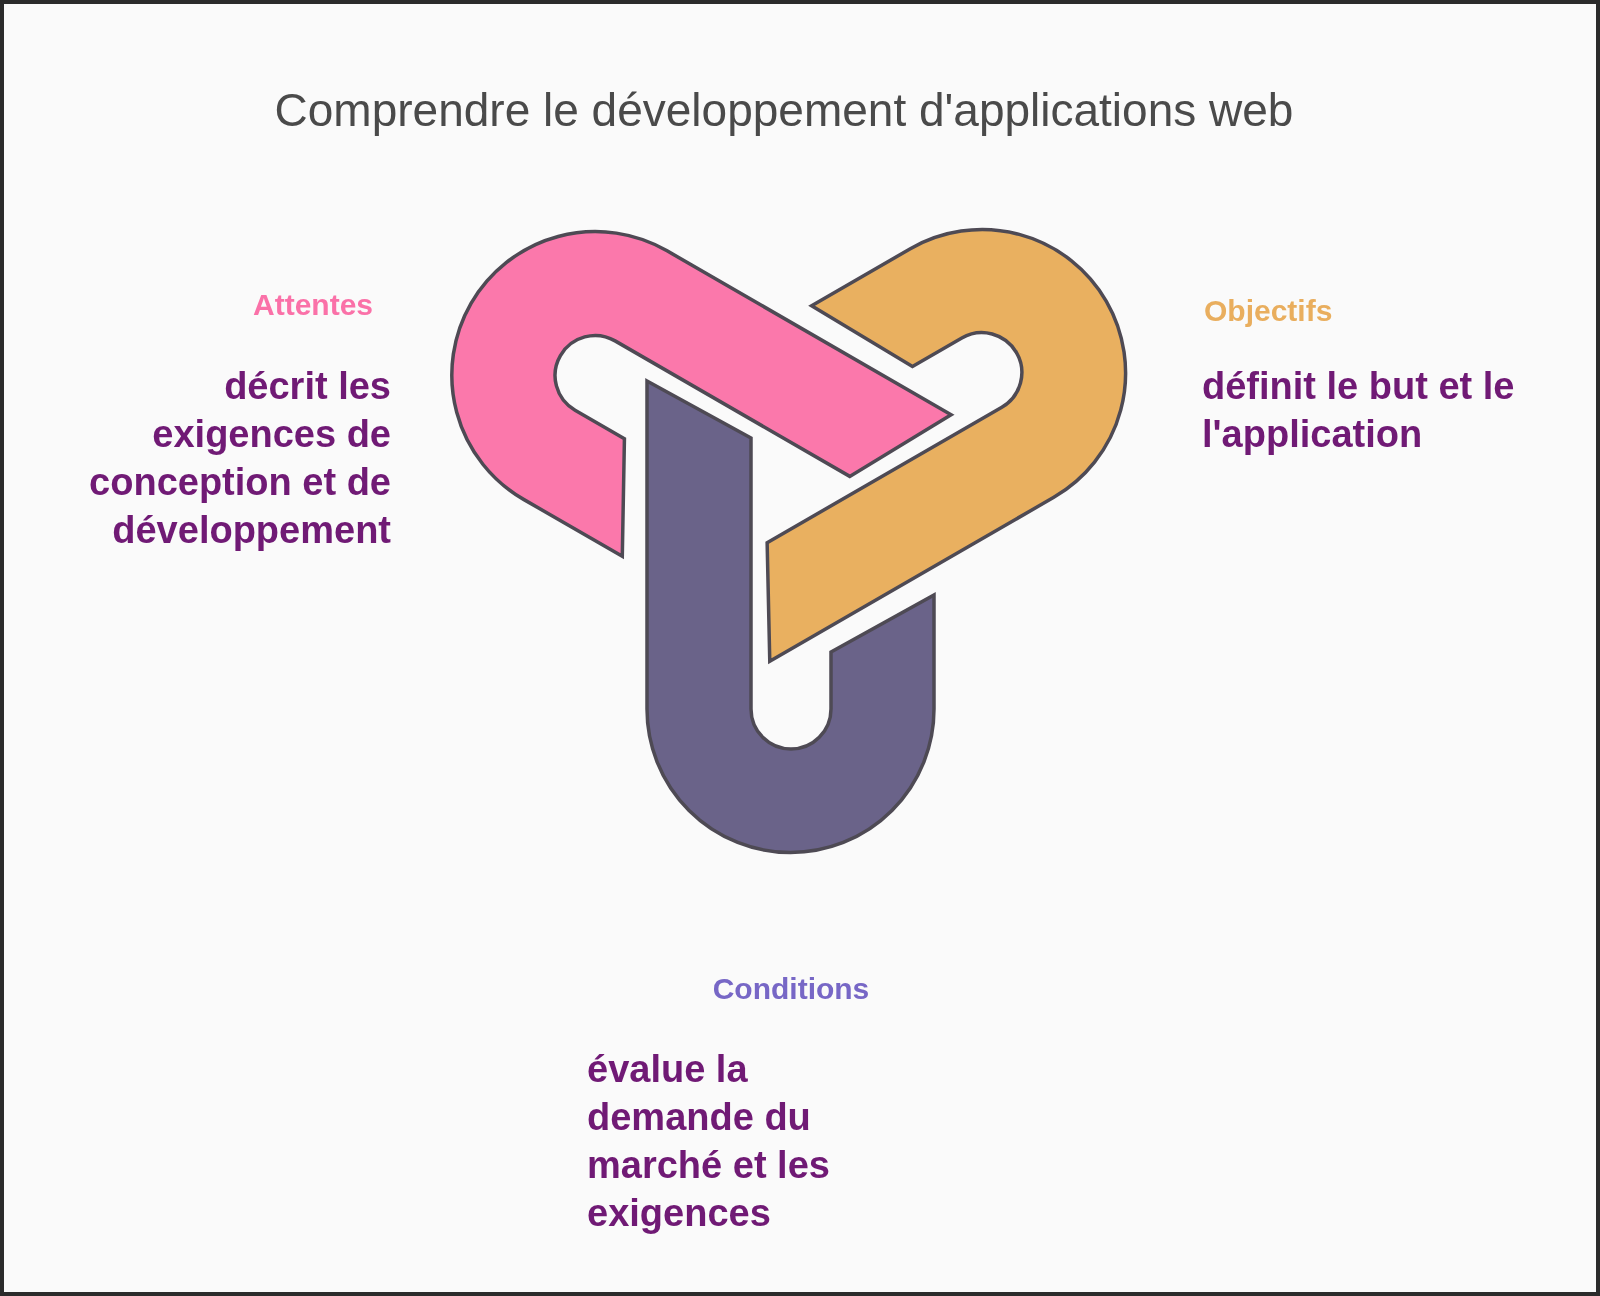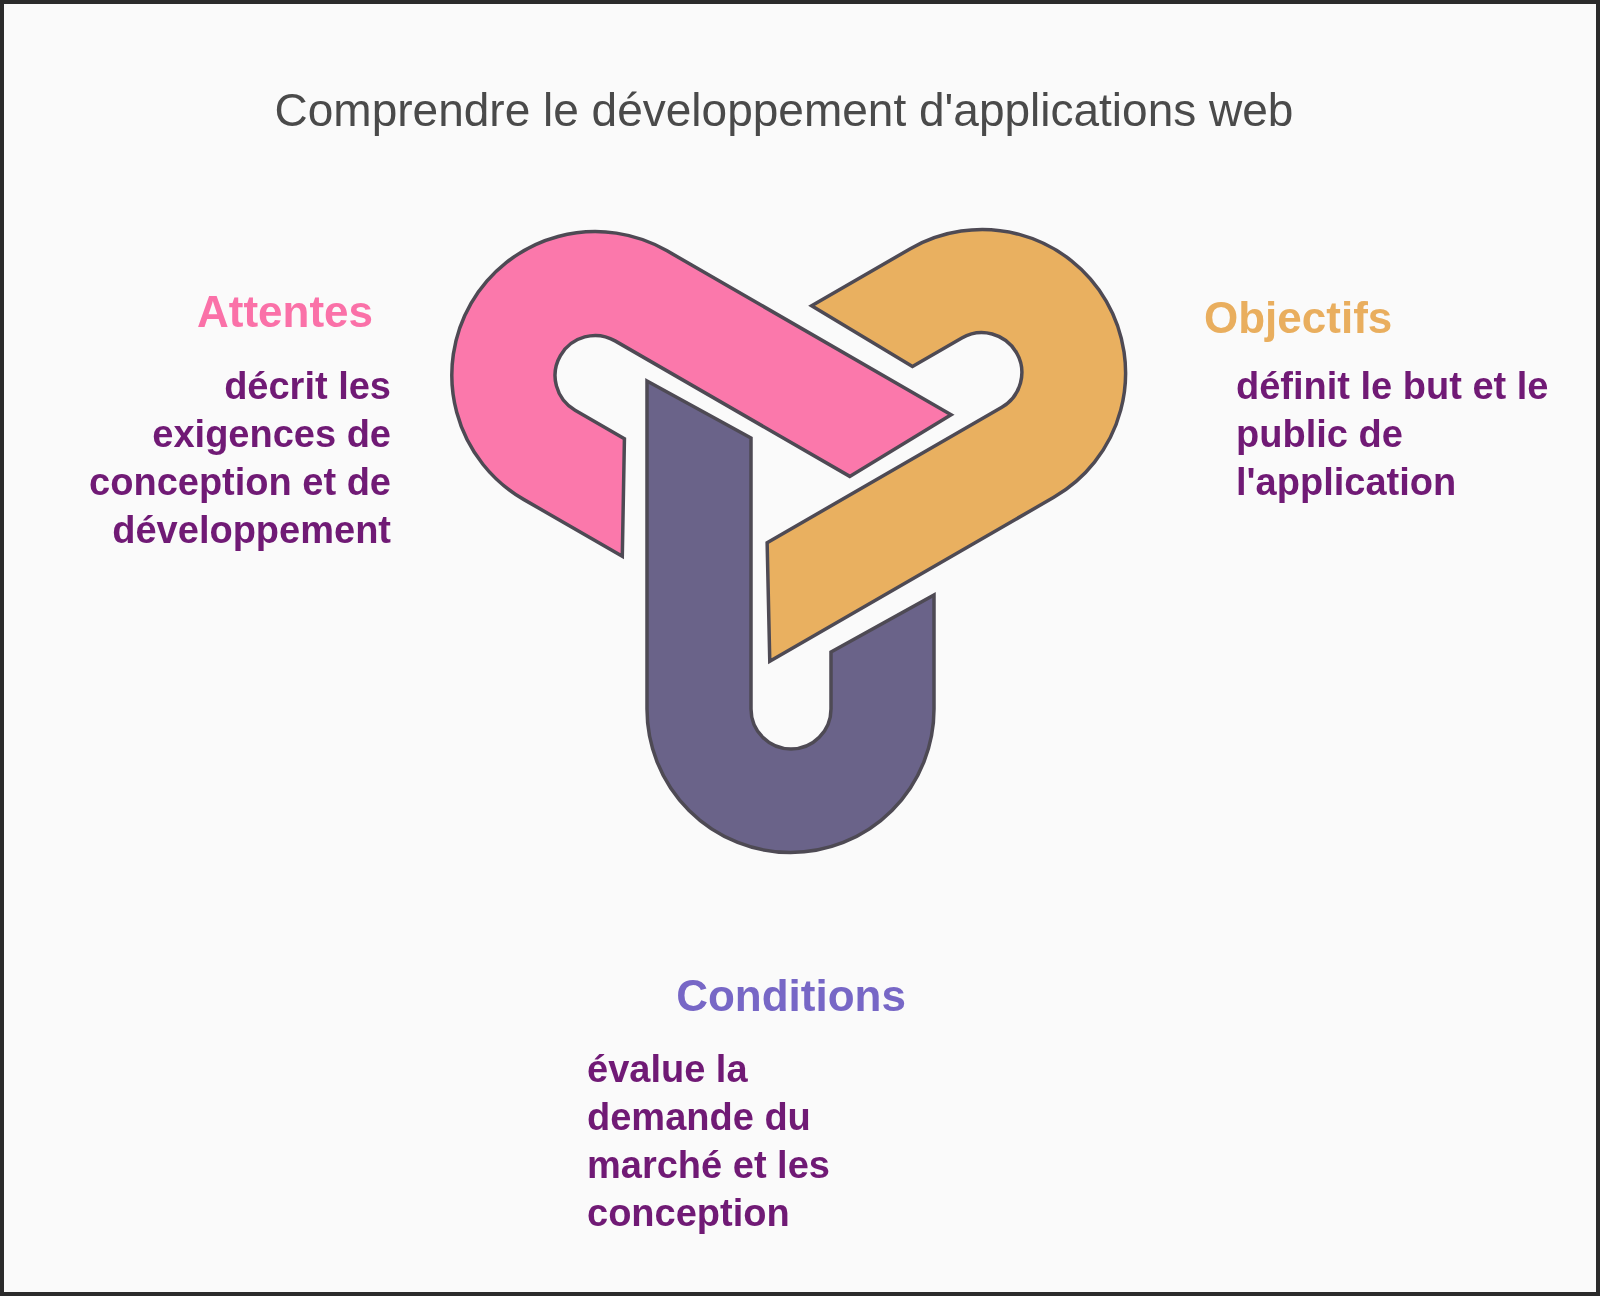--- a/index.html
+++ b/index.html
@@ -31,39 +31,39 @@
   }
   .knot {
     position: absolute;
     left: 430px;
     top: 210px;
     width: 710px;
     height: 650px;
   }
   .block-heading {
     position: absolute;
-    font-size: 44px;
+    font-size: 30px;
     font-weight: 700;
     line-height: 1;
     white-space: nowrap;
   }
   .block-body {
     position: absolute;
     font-size: 38px;
     line-height: 48px;
     font-weight: 700;
     color: #701a75;
   }
   .block-body div { white-space: nowrap; }
 
   .heading-attentes  { right: 1223px; top: 286px; text-align: right; }
   .body-attentes     { right: 1205px; top: 358px; text-align: right; }
 
   .heading-objectifs { left: 1200px; top: 292px; text-align: left; }
-  .body-objectifs    { left: 1198px; top: 358px; text-align: left; margin-left: 34px; }
+  .body-objectifs    { left: 1198px; top: 358px; text-align: left; }
 
   .heading-conditions { left: 587px; width: 400px; top: 970px; text-align: center; }
   .body-conditions    { left: 583px; width: 400px; top: 1041px; text-align: left; }
 </style>
 </head>
 <body>
 
 <div class="canvas">
 
   <div class="title">Comprendre le développement d'applications web</div>
@@ -81,25 +81,24 @@
   <div class="block-body body-attentes">
     <div>décrit les</div>
     <div>exigences de</div>
     <div>conception et de</div>
     <div>développement</div>
   </div>
 
   <div class="block-heading heading-objectifs" style="color: rgb(233, 174, 94);">Objectifs</div>
   <div class="block-body body-objectifs">
     <div>définit le but et le</div>
-    <div>public de</div>
     <div>l'application</div>
   </div>
 
   <div class="block-heading heading-conditions" style="color: rgb(119, 103, 198);">Conditions</div>
   <div class="block-body body-conditions">
     <div>évalue la</div>
     <div>demande du</div>
     <div>marché et les</div>
-    <div>conception</div>
+    <div>exigences</div>
   </div>
 
 </div>
 
 </body></html>

